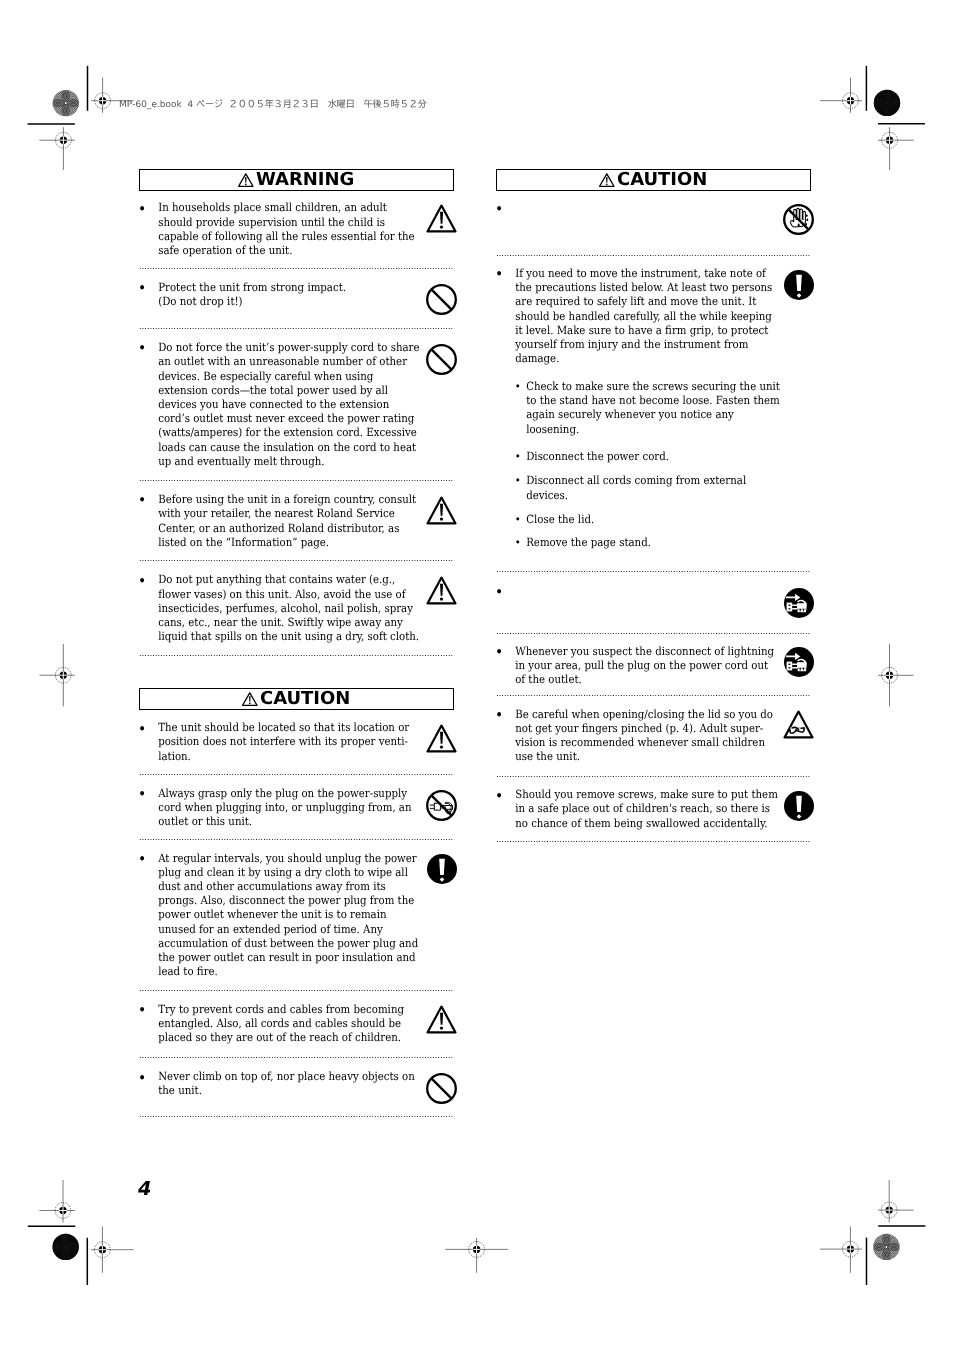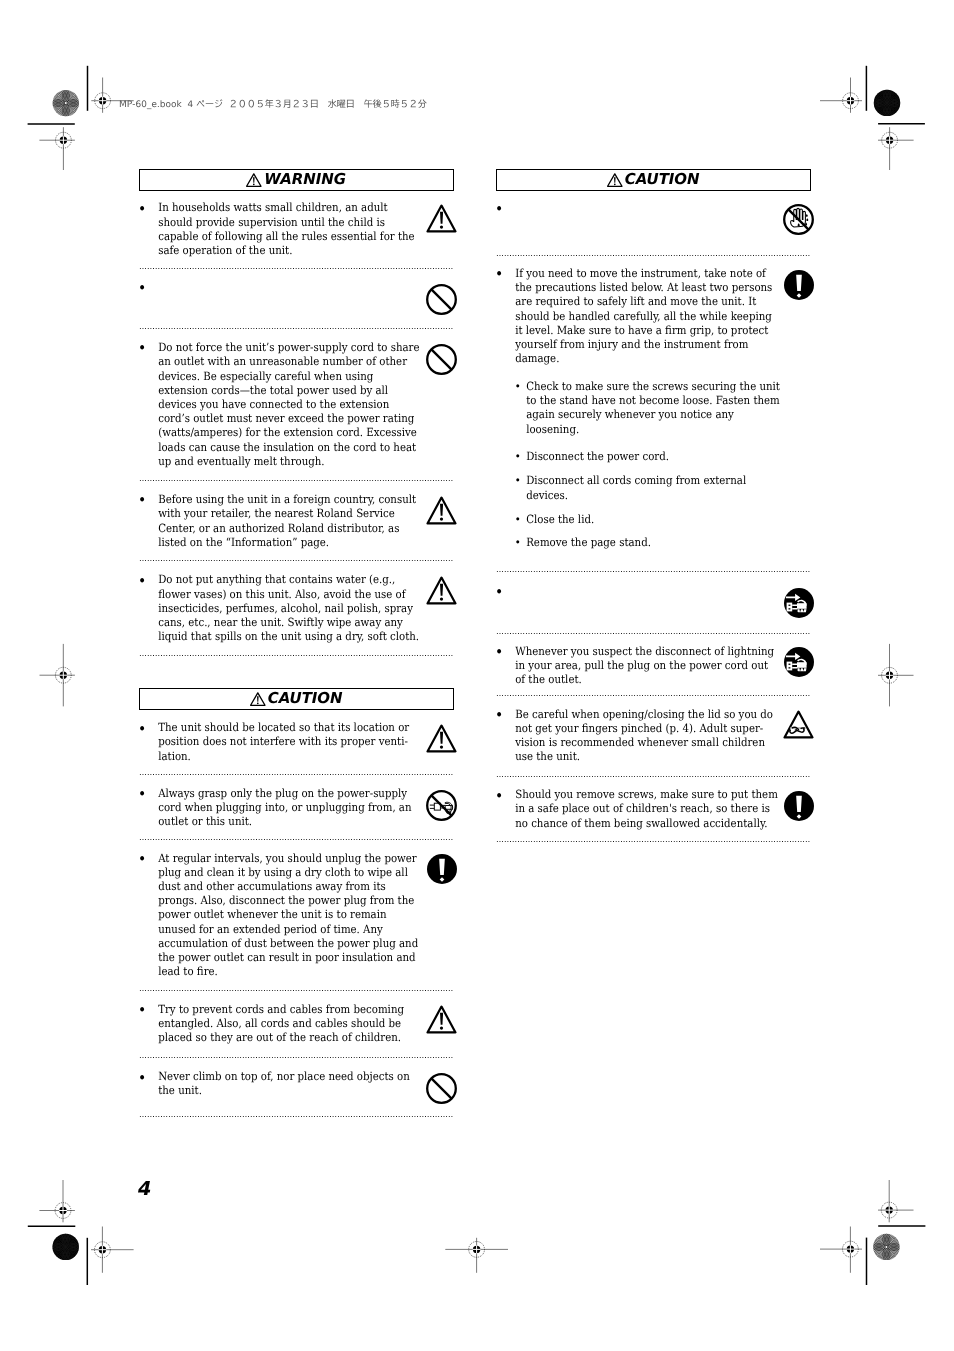--- a/index.html
+++ b/index.html
@@ -27,22 +27,22 @@
       will-change:transform;transform:translateZ(0);}
   #col-left{left:138.8px;}
   #col-right{left:495.8px;}
 
   
   .sect-head{position:absolute;left:0;box-sizing:border-box;
       width:314.5px;height:22.4px;border:1.7px solid #000;
       display:flex;align-items:center;justify-content:center;}
   .sect-head .hicon{display:block;line-height:0;margin-right:2.2px;}
   .sect-head .lbl{font-family:"DejaVu Sans",sans-serif;font-stretch:normal;
-      font-weight:bold;font-size:15px;line-height:13.4px;letter-spacing:-0.05px;
-      display:inline-block;font-style:italic;}
+      font-weight:bold;font-size:18px;line-height:13.4px;letter-spacing:-0.05px;
+      display:inline-block;}
 
   
   .item{position:absolute;left:0;width:318px;display:flex;align-items:flex-start;box-sizing:border-box;}
   .rule{position:absolute;left:-0.4px;width:315.4px;top:100%;height:1.15px;
       background-image:radial-gradient(circle closest-side,#141414 75%,rgba(0,0,0,0) 100%);
       background-size:2.65px 1.15px;background-repeat:repeat-x;}
   .bullet{flex:0 0 19.2px;font-size:15.5px;line-height:14.2px;}
   .bullet i{font-style:normal;display:inline-block;padding-left:0px;position:relative;left:-1px;top:1.3px;}
   .txtwrap{flex:0 0 266px;}
   .txt{font-size:11.35px;line-height:14.2px;white-space:pre;}
@@ -373,36 +373,40 @@
       <span class="hicon"><svg width="15.6" height="14.1" viewBox="0 0 31 28">
           <path d="M15.5 1.8 29.8 26.4 1.2 26.4Z" fill="none" stroke="#000" stroke-width="2.6" stroke-linejoin="round"></path>
           <path d="M13.9 8.4h3.2l-0.7 11.0h-1.8z"></path>
           <circle cx="15.5" cy="22.6" r="1.7"></circle>
         </svg></span>
       <span class="lbl">WARNING</span>
     </div>
     <div class="item" style="top: 191.2px; height: 77.2px; padding-top: 9.27px;">
       <div class="bullet"><i>•</i></div>
       <div class="txtwrap">
-        <div class="txt">In households watts small children, an adult
+        <div class="txt">In households place small children, an adult
 should provide supervision until the child is
 capable of following all the rules essential for the
 safe operation of the unit.</div>
       </div>
       <div class="icon" style="margin-top:3.829999999999999px">
         <svg width="31" height="29" viewBox="0 0 31 29">
           <path d="M15.5 1.6 29.5 27.4 1.5 27.4Z" fill="none" stroke="#000" stroke-width="2.2" stroke-linejoin="round"></path>
           <path d="M14 7.8h3.1l-0.65 11.9h-1.8z"></path>
           <circle cx="15.5" cy="23.1" r="1.6"></circle>
         </svg>
       </div>
       <div class="rule"></div>
     </div>
     <div class="item" style="top: 268.4px; height: 59.9px; padding-top: 11.37px;">
       <div class="bullet"><i>•</i></div>
+      <div class="txtwrap">
+        <div class="txt">Protect the unit from strong impact.
+(Do not drop it!)</div>
+      </div>
       <div class="icon" style="margin-top:3.829999999999999px">
         <svg width="31" height="31" viewBox="0 0 31 31">
           <circle cx="15.5" cy="15.5" r="14.3" fill="none" stroke="#000" stroke-width="2.3"></circle>
           <path d="M5.4 5.4 25.6 25.6" stroke="#000" stroke-width="2.3"></path>
         </svg>
       </div>
       <div class="rule"></div>
     </div>
     <div class="item" style="top: 328.3px; height: 151.4px; padding-top: 11.87px;">
       <div class="bullet"><i>•</i></div>
@@ -540,21 +544,21 @@
           <path d="M15.5 1.6 29.5 27.4 1.5 27.4Z" fill="none" stroke="#000" stroke-width="2.2" stroke-linejoin="round"></path>
           <path d="M14 7.8h3.1l-0.65 11.9h-1.8z"></path>
           <circle cx="15.5" cy="23.1" r="1.6"></circle>
         </svg>
       </div>
       <div class="rule"></div>
     </div>
     <div class="item" style="top: 1057.5px; height: 58.8px; padding-top: 11.77px;">
       <div class="bullet"><i>•</i></div>
       <div class="txtwrap">
-        <div class="txt">Never climb on top of, nor place need objects on
+        <div class="txt">Never climb on top of, nor place heavy objects on
 the unit.</div>
       </div>
       <div class="icon" style="margin-top:3.829999999999999px">
         <svg width="31" height="31" viewBox="0 0 31 31">
           <circle cx="15.5" cy="15.5" r="14.3" fill="none" stroke="#000" stroke-width="2.3"></circle>
           <path d="M5.4 5.4 25.6 25.6" stroke="#000" stroke-width="2.3"></path>
         </svg>
       </div>
       <div class="rule"></div>
     </div>

